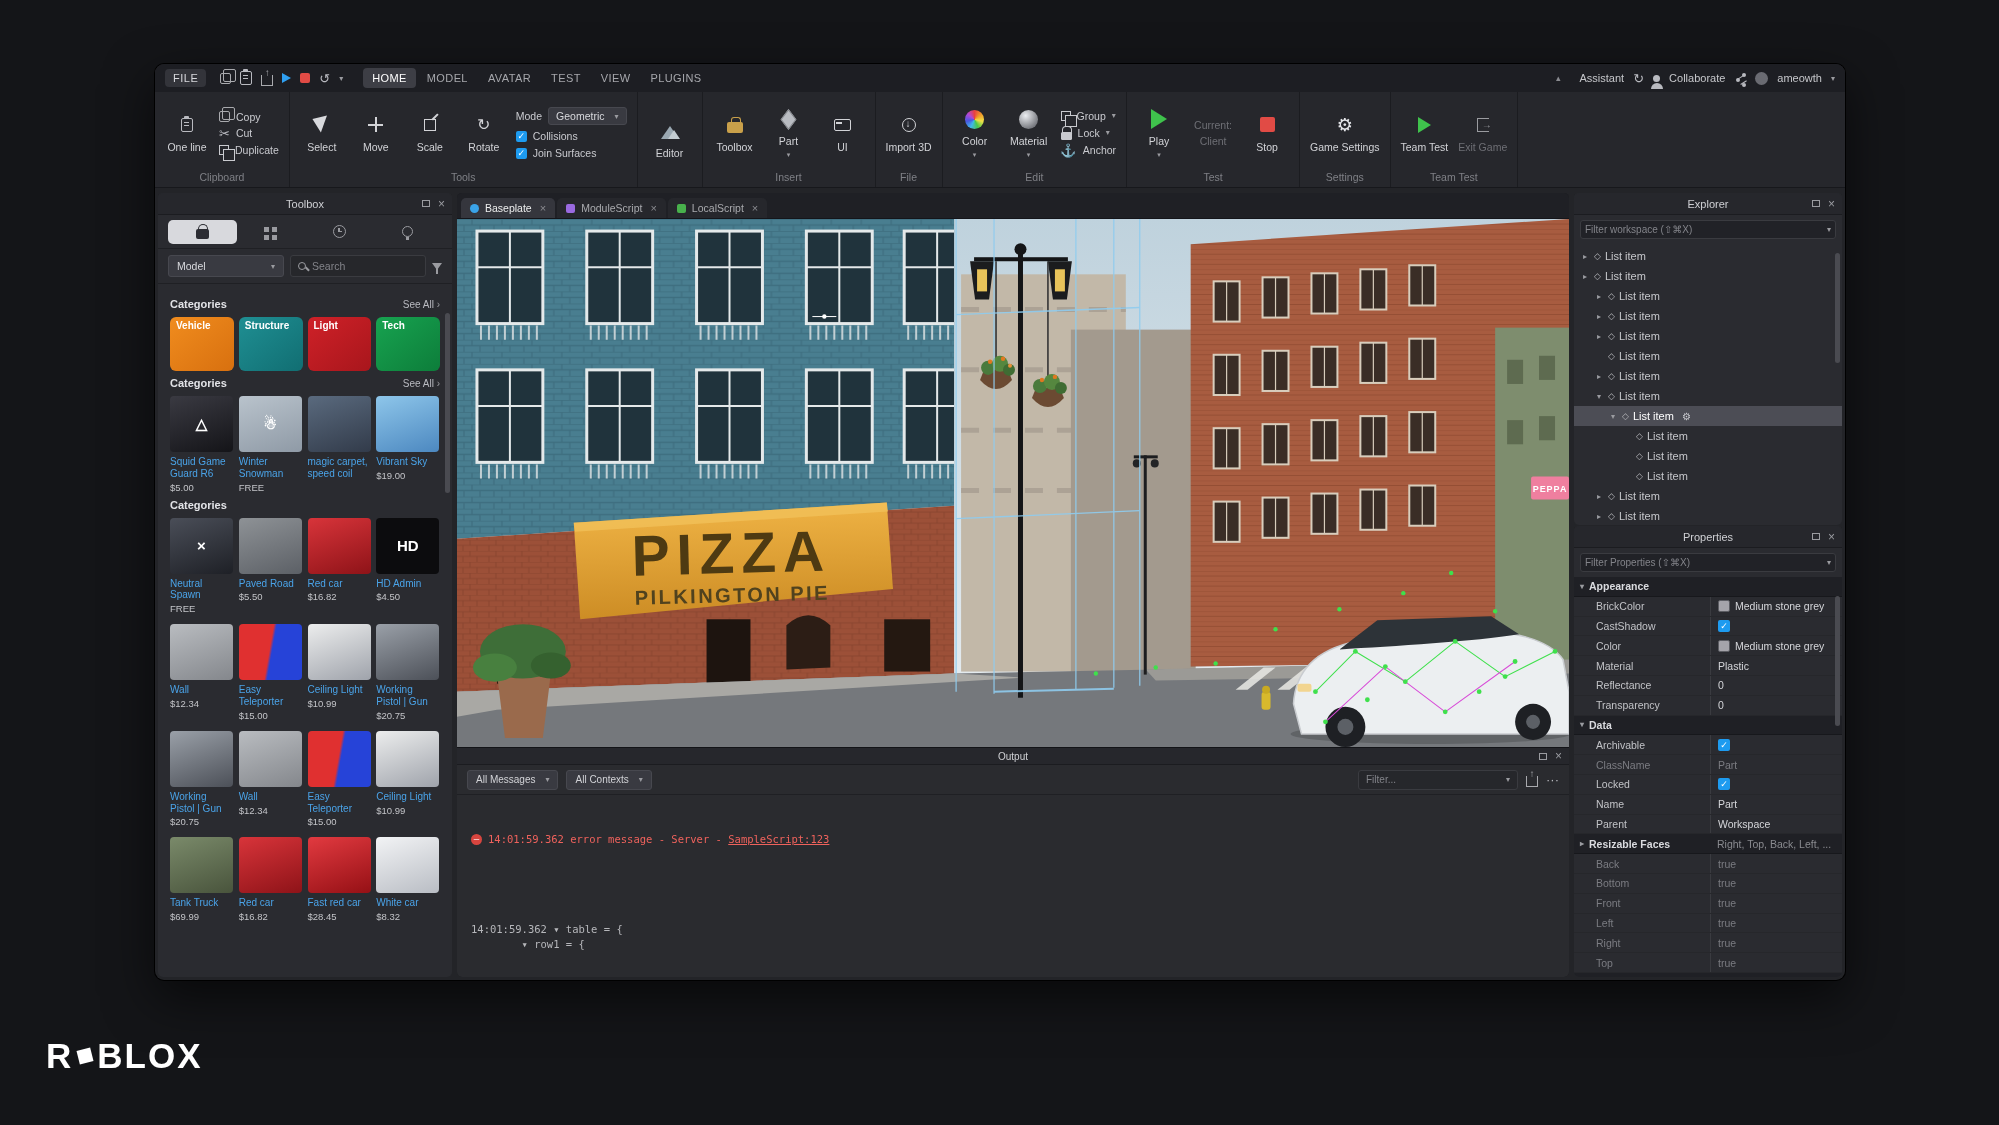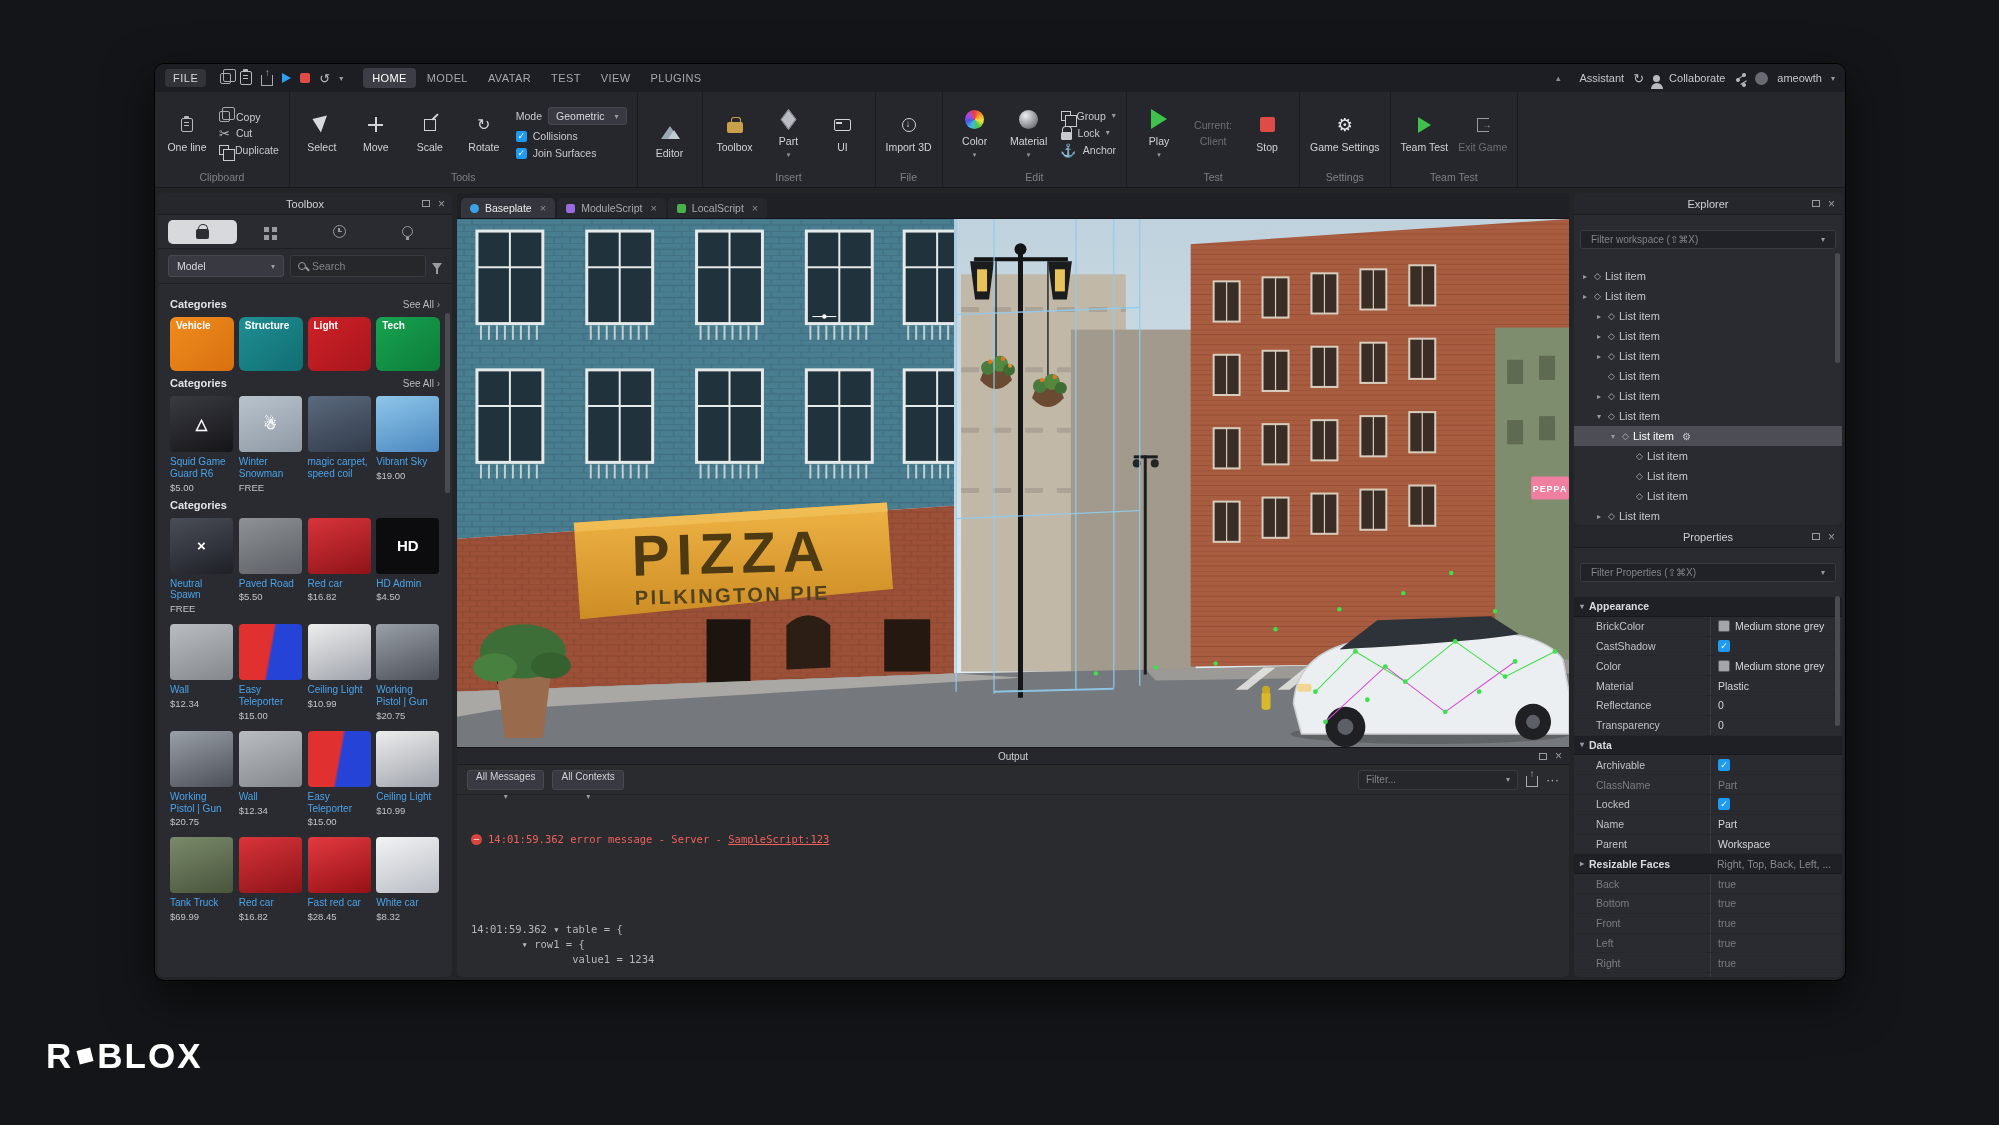--- a/index.html
+++ b/index.html
@@ -147,34 +147,34 @@
   .viewport { flex:1; position:relative; overflow:hidden; }
   .viewport svg.scene { position:absolute; inset:0; width:100%; height:100%; display:block; }
   .sign-main { font-weight:bold; font-size:57px; letter-spacing:7px; fill:#4e3a12; font-family:"Liberation Sans",sans-serif; }
   .sign-sub { font-weight:bold; font-size:20px; letter-spacing:2.5px; fill:#50421e; font-family:"Liberation Sans",sans-serif; }
   .peppa-txt { font-weight:bold; font-size:9px; fill:#fff; letter-spacing:1px; font-family:"Liberation Sans",sans-serif; }
 
   
   .output { height:230px; background:#2a2b2f; border-top:1px solid #131418; display:flex; flex-direction:column; }
   .out-head { height:17px; background:#26272c; position:relative; display:flex; align-items:center; justify-content:center; font-size:10px; color:#cfd0d4; border-bottom:1px solid #1b1c20; }
   .out-toolbar { height:30px; display:flex; align-items:center; gap:8px; padding:0 10px; border-bottom:1px solid #1f2024; }
-  .out-dd { background:#393a41; border:1px solid #47484f; border-radius:3px; height:20px; display:flex; align-items:center; gap:10px; padding:0 8px; font-size:10px; color:#d2d3d7;flex-direction:column; }
+  .out-dd { background:#393a41; border:1px solid #47484f; border-radius:3px; height:20px; display:flex; align-items:center; gap:10px; padding:0 8px; font-size:10px; color:#d2d3d7; }
   .out-spacer { flex:1; }
   .flt-box { background:#26272b; border:1px solid #3a3b40; border-radius:3px; height:20px; width:160px; display:flex; align-items:center; padding:0 7px; gap:6px; }
   .flt-input { background:transparent; border:none; outline:none; color:#d2d3d7; font-size:10px; width:100%; font-family:"Liberation Sans",sans-serif; }
   .out-log { flex:1; overflow:hidden; padding:7px 14px; font-family:"DejaVu Sans Mono", monospace; font-size:10.5px; line-height:15px; color:#b6b7bb; white-space:pre-wrap; }
   .err-line { color:#ef625c; display:flex; align-items:flex-start; gap:6px; }
   .err-ic { width:11px; height:11px; border-radius:50%; background:#d8453f; color:#fff; font-size:9px; line-height:11px; text-align:center; margin-top:2px; flex:0 0 auto; }
   .err-link { text-decoration:underline; }
   .log-line { display:block; }
 
   
   .rightcol { width:268px; display:flex; flex-direction:column; gap:1px; }
   .explorer { height:332px; display:flex; flex-direction:column; }
-  .flt-row { margin:15px 6px; background:#212227; border:1px solid #3a3b40; border-radius:3px; height:19px; display:flex; align-items:center; padding:0 10px; gap:6px; flex:0 0 auto; }
+  .flt-row { margin:5px 6px; background:#212227; border:1px solid #3a3b40; border-radius:3px; height:19px; display:flex; align-items:center; padding:0 4px; gap:6px; flex:0 0 auto; }
   .tree { flex:1; overflow:hidden; padding-top:2px; position:relative; }
   .tree-row { height:20px; display:flex; align-items:center; gap:4px; padding-left:calc(6px + (var(--lvl) - 1) * 14px); font-size:11px; color:#c6c7cb; }
   .tree-row.sel { background:#4c4d55; color:#fff; }
   .tree-arrow { width:10px; font-size:8px; color:#9a9ba0; text-align:center; flex:0 0 auto; }
   .arr-right::before { content:"▸"; }
   .arr-down::before { content:"▾"; }
   .tree-dia { font-size:9px; color:#b3b4b8; }
   .tree-gear { font-size:10px; color:#c9cacf; margin-left:4px; }
 
   .props { flex:1; display:flex; flex-direction:column; }
@@ -904,21 +904,21 @@
           <span class="ic ic-export"></span>
           <span class="ic-glyph">···</span>
         </div>
         <div class="out-log">
           <div class="err-line">
             <span class="err-ic">–</span>
             <span><span>14:01:59.362</span> <span>error message - Server - </span><span class="err-link">SampleScript:123</span></span>
           </div>
           <div>
             
-          <span class="log-line">14:01:59.362 ▾ table = {</span><span class="log-line">        ▾ row1 = {</span><span class="log-line">                value1 = 1234</span></div>
+          <span class="log-line">14:01:59.362 ▾ table = {</span><span class="log-line">        ▾ row1 = {</span></div>
         </div>
       </div>
     </div>
 
     <div class="rightcol">
 
       <div class="panel explorer">
         <div class="phead">
           <span>Explorer</span>
           <span class="pacts">

